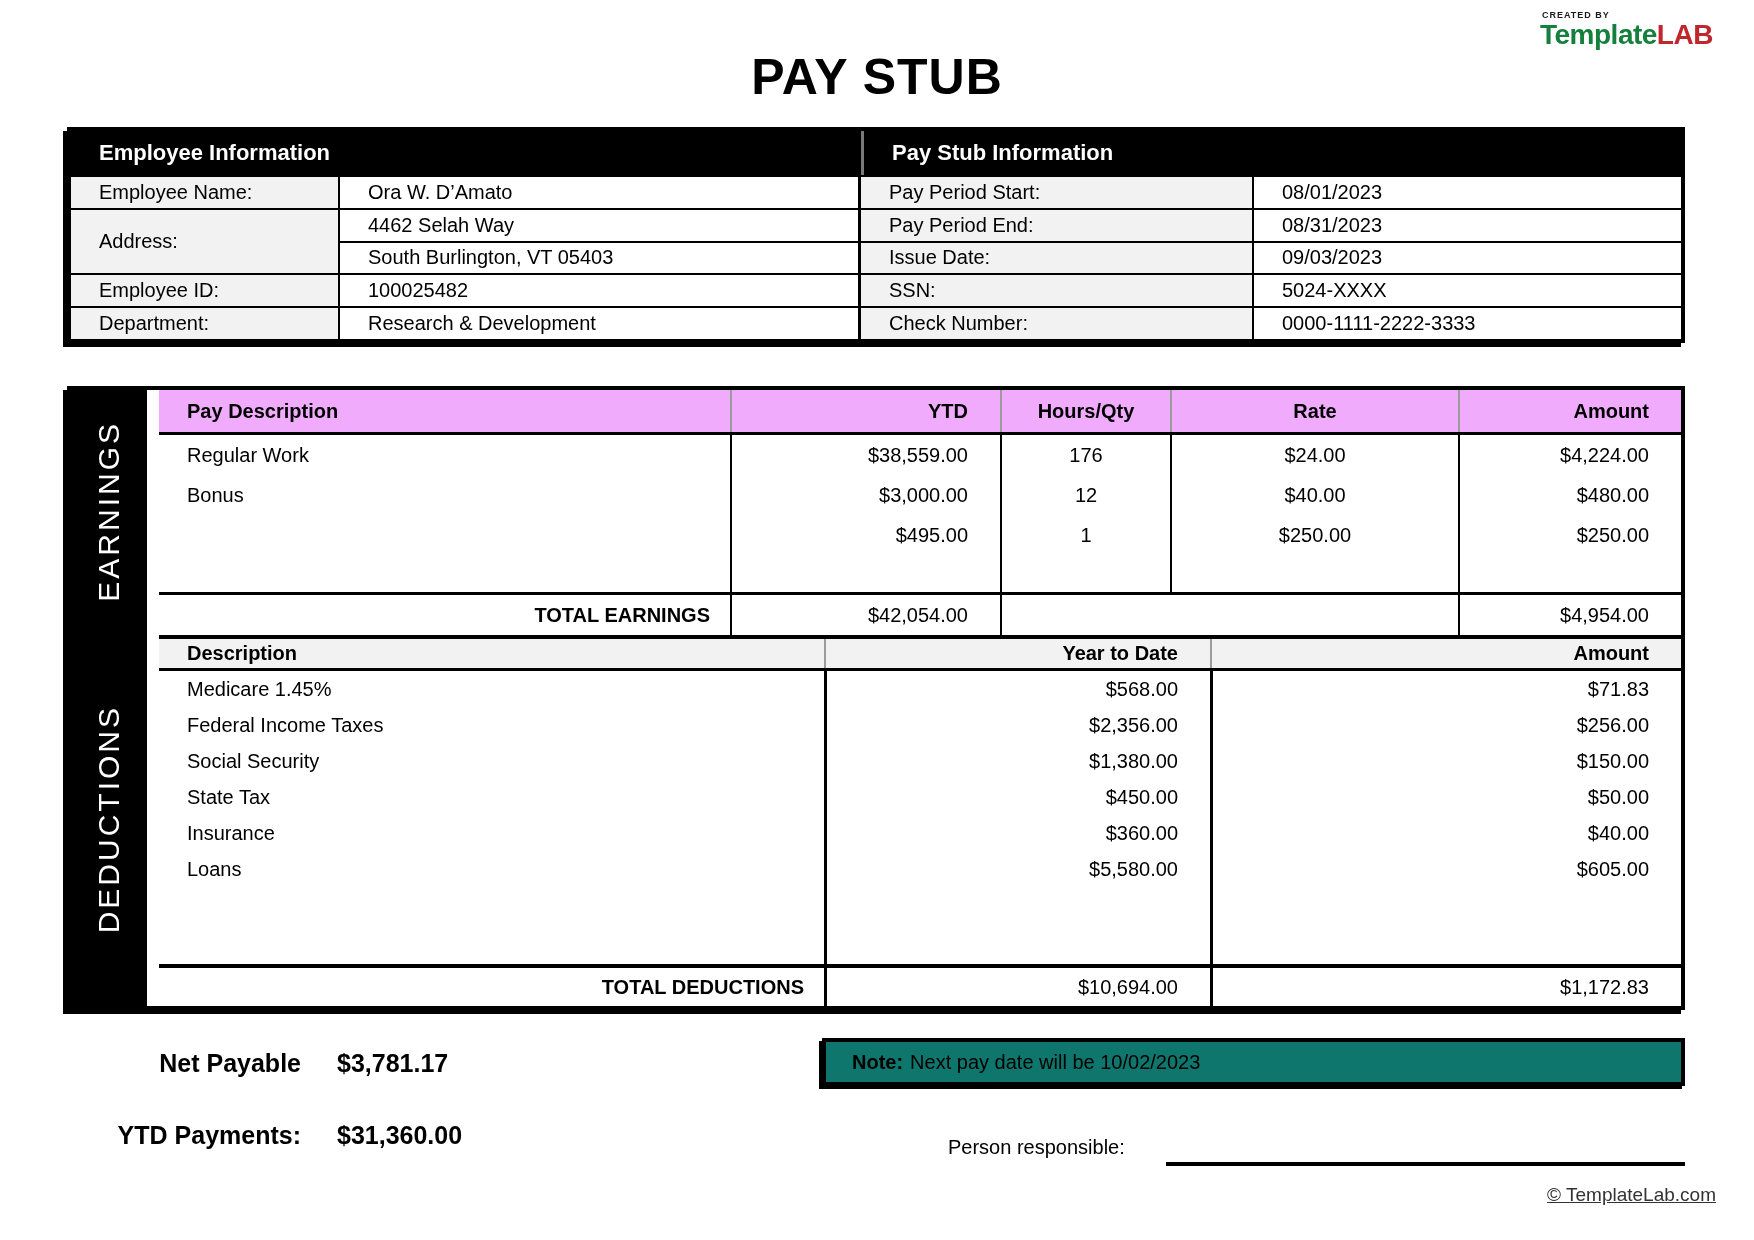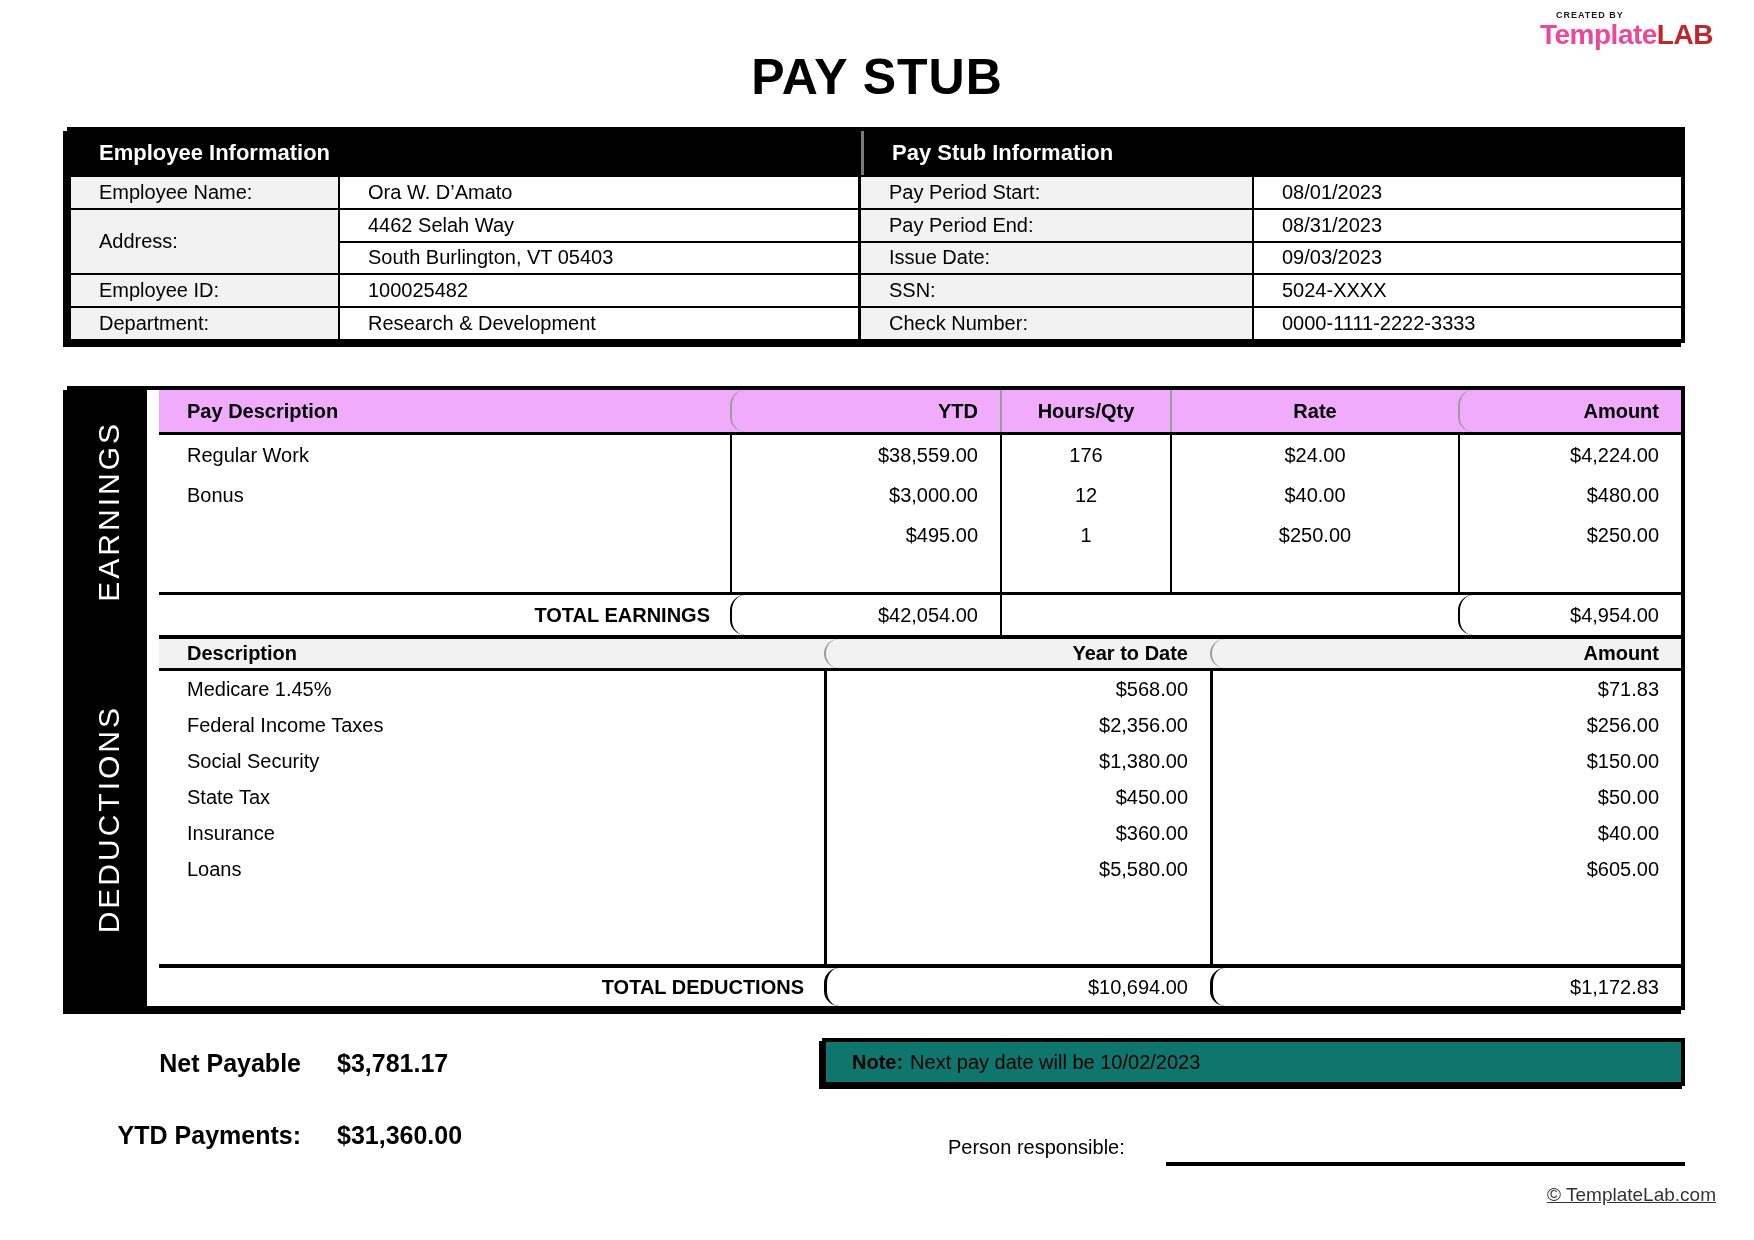--- a/index.html
+++ b/index.html
@@ -6,23 +6,23 @@
   html, body { background: #ffffff; }
   body {
     width: 1754px; height: 1240px;
     font-family: "Liberation Sans", sans-serif;
     color: #000; position: relative; overflow: hidden;
   }
   .page { position: absolute; inset: 0; background: #fff; }
 
   
   .logo { position: absolute; left: 1540px; top: 10px; display: flex; flex-direction: column; }
-  .logo .created-by { font-size: 9px; font-weight: bold; letter-spacing: 1px; color: #1a1a1a; margin-left: 16px; }
+  .logo .created-by { font-size: 9px; font-weight: bold; letter-spacing: 1px; color: #1a1a1a; margin-left: 2px; }
   .logo .brand { font-size: 28px; font-weight: bold; line-height: 30px; letter-spacing: -0.5px; }
-  .logo .brand-name { color: #ec4899; }
+  .logo .brand-name { color: #15803d; }
   .logo .brand-suffix { color: #c0272d; }
 
   
   .title { position: absolute; left: 0; top: 48px; width: 100%; text-align: center;
            font-size: 50px; font-weight: bold; letter-spacing: 1px; }
 
   
   .info-table {
     position: absolute; left: 67px; top: 127px; width: 1618px; height: 216px;
     border: 4px solid #000; box-shadow: -4px 4px 0 0 #000;
@@ -58,21 +58,21 @@
 
   .e-body { height: 157px; display: grid; grid-template-columns: 571px 270px 170px 288px 1fr; }
   .d-body { height: 293px; display: grid; grid-template-columns: 665px 386px 1fr; }
   .bodycol { display: flex; flex-direction: column; }
   .e-body .bodycol + .bodycol { border-left: 2px solid #000; }
   .d-body .bodycol + .bodycol { border-left: 3px solid #000; }
   .r40 { height: 40px; display: flex; align-items: center; font-size: 20px; }
   .r36 { height: 36px; display: flex; align-items: center; font-size: 20px; }
 
   .al { justify-content: flex-start; padding-left: 28px; }
-  .ar { justify-content: flex-end; padding-right: 22px; border-radius: 15px; }
+  .ar { justify-content: flex-end; padding-right: 32px; }
   .ac { justify-content: center; }
 
   .e-total { height: 47px; border-top: 3px solid #000; border-bottom: 4px solid #000;
              display: grid; grid-template-columns: 571px 270px 458px 1fr; }
   .e-total > div { display: flex; align-items: center; font-size: 20px; }
   .e-total > div + div { border-left: 2px solid #000; }
   .d-head { height: 32px; background: #f2f2f2; border-bottom: 3px solid #000;
             display: grid; grid-template-columns: 665px 386px 1fr; }
   .d-head > div { display: flex; align-items: center; font-weight: bold; font-size: 20px; }
   .d-head > div + div { border-left: 2px solid #9c9c9c; }

